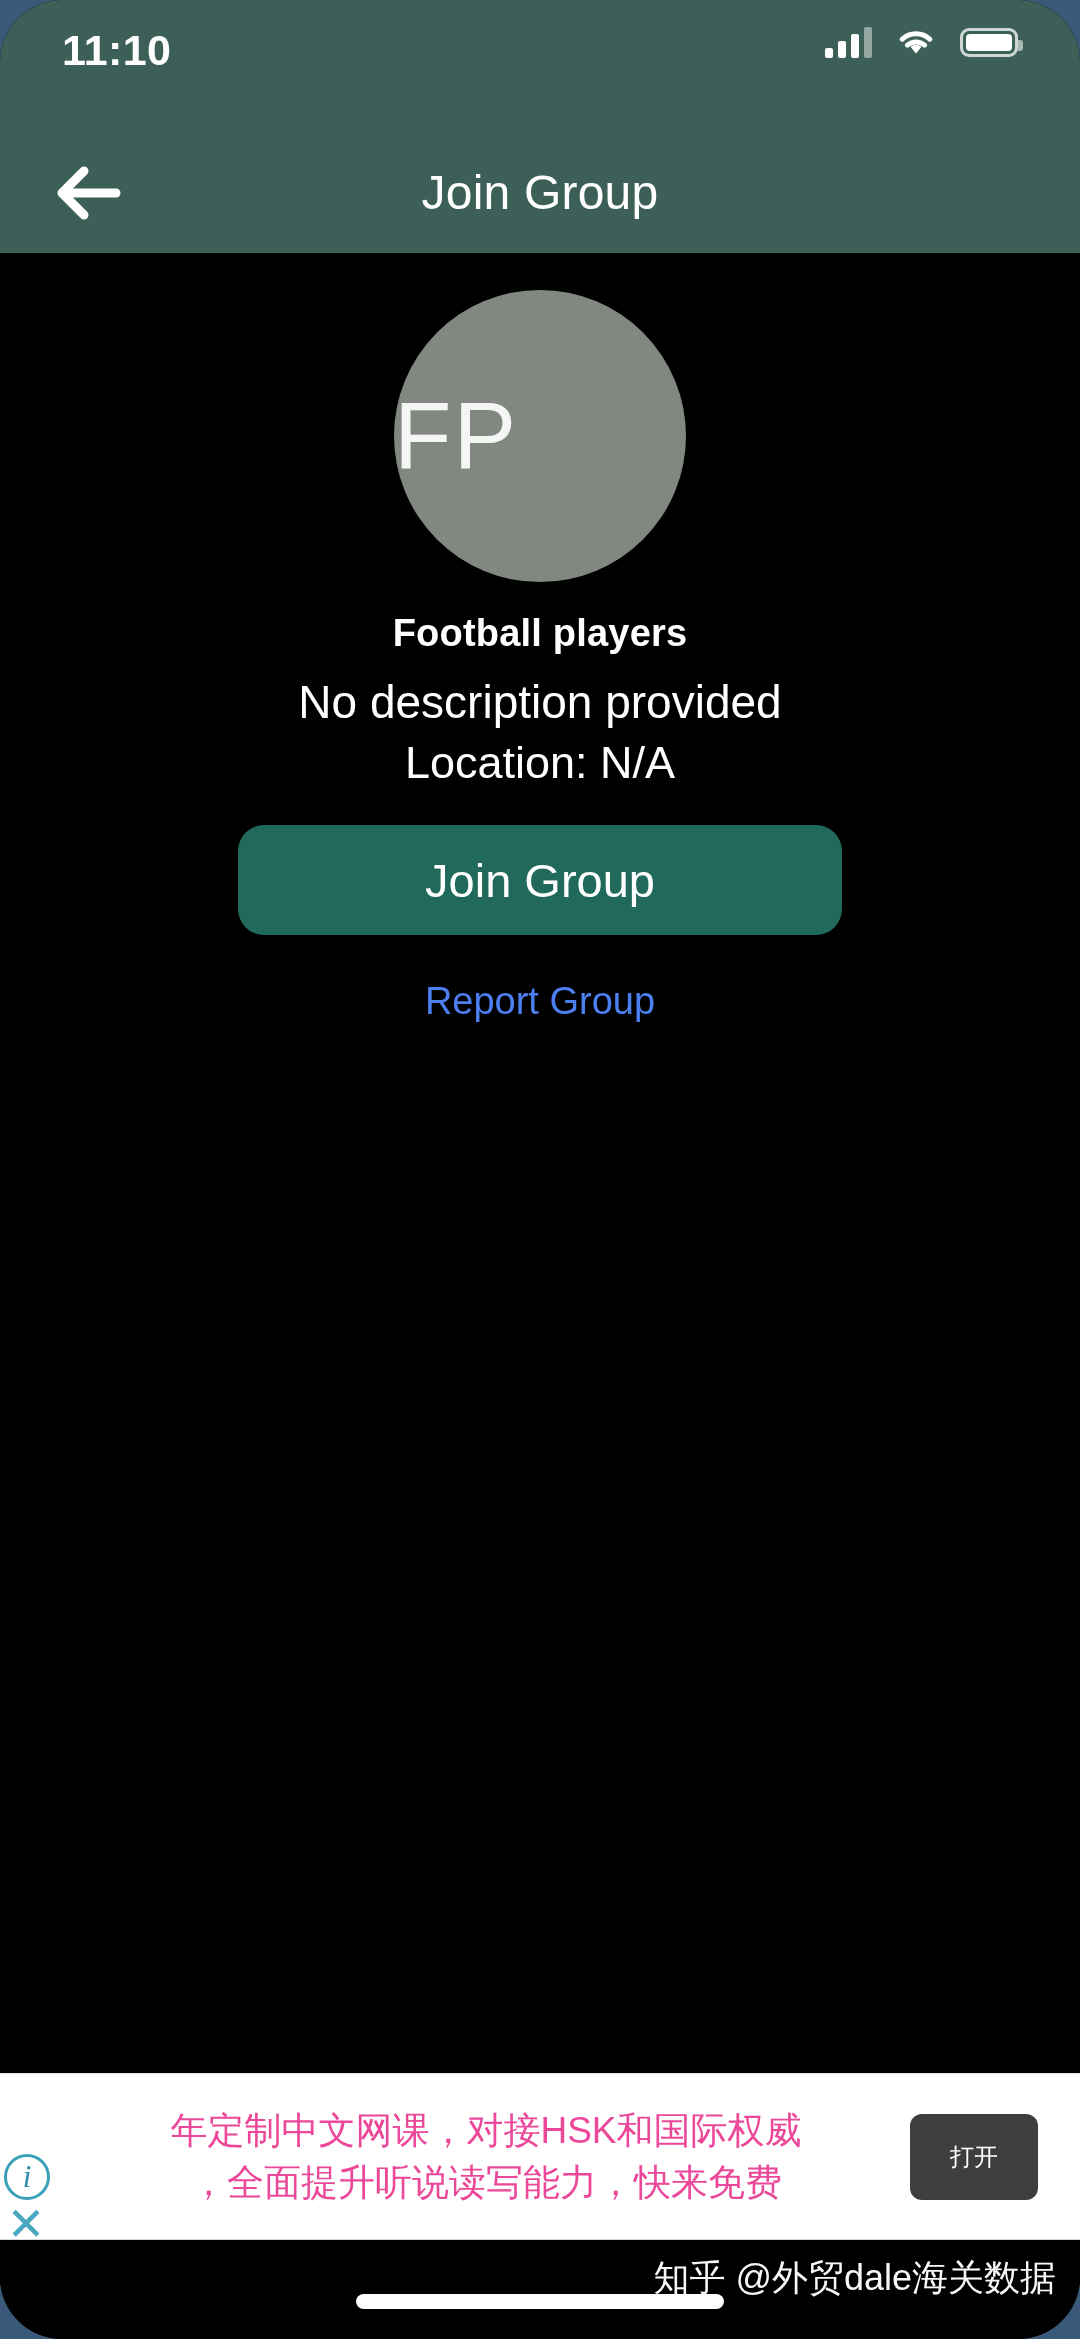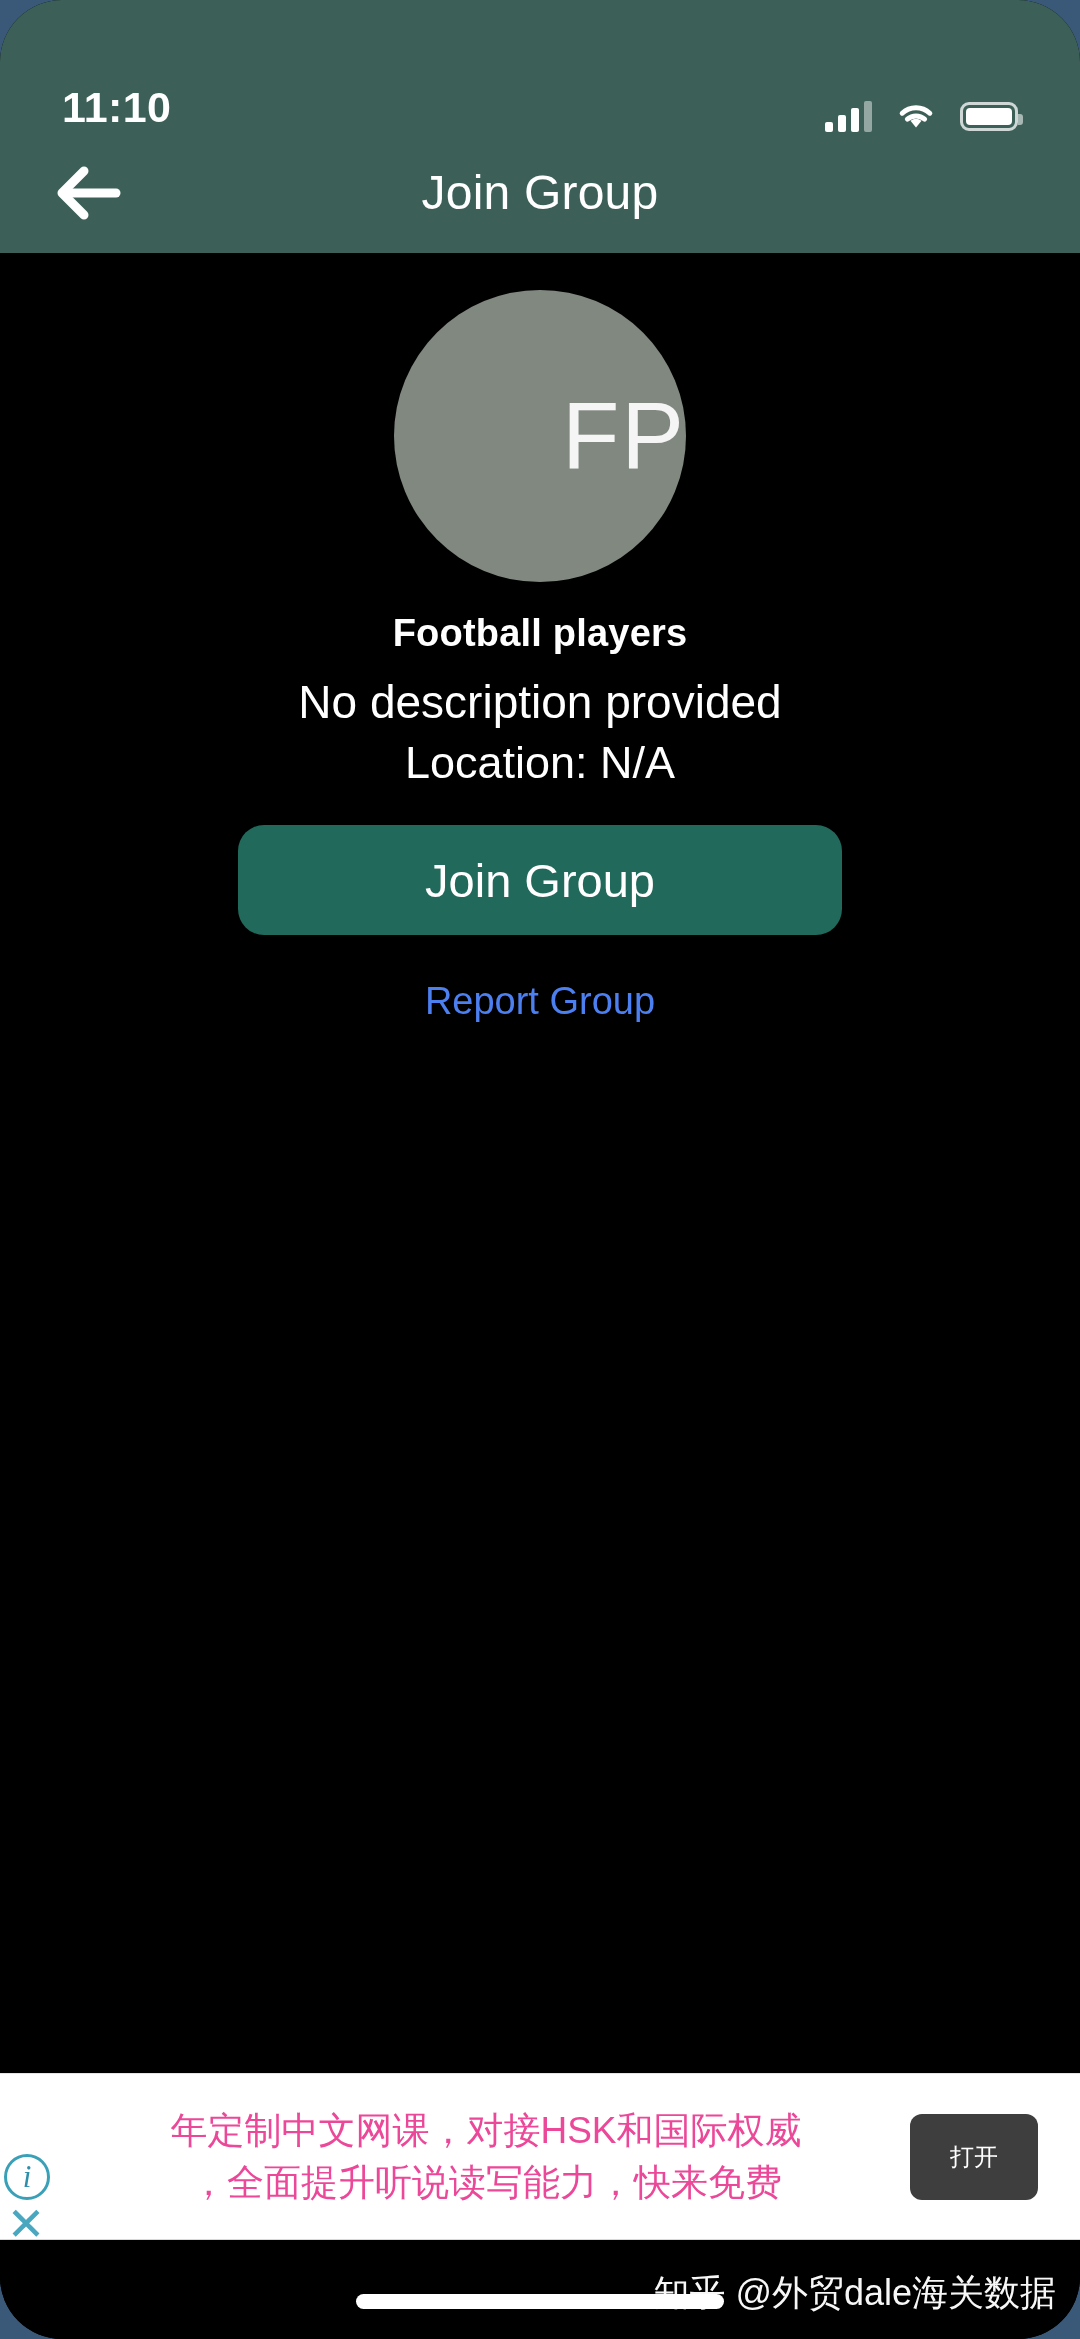--- a/index.html
+++ b/index.html
@@ -22,21 +22,21 @@
     overflow:hidden;
   }
 
   
   .statusbar {
     position:absolute;
     top:0; left:0; right:0;
     height:132px;
     background:#3c6058;
     display:flex;
-    align-items:flex-end;
+    align-items:flex-start;
     justify-content:space-between;
     padding:26px 62px 0 62px;
   }
   .clock {
     color:#ffffff;
     font-size:43px;
     font-weight:600;
     letter-spacing:0.3px;
   }
   .status-icons {
@@ -104,21 +104,21 @@
     display:flex;
     flex-direction:column;
     align-items:center;
     padding-top:37px;
   }
 
   .avatar{
     width:292px; height:292px;
     border-radius:50%;
     background:#808880;
-    display:flex; align-items:center; justify-content:flex-end;
+    display:flex; align-items:center; justify-content:flex-start;
     color:#f5f5f5;
     font-size:94px;
     font-weight:400;
     letter-spacing:2px;
   }
 
   .group-name{
     margin-top:30px;
     color:#ffffff;
     font-size:38px;
@@ -219,21 +219,21 @@
     color:#ffffff;
     font-size:24px;
     font-family:inherit;
     cursor:pointer;
   }
 
   
   .watermark{
     position:absolute;
     right:24px;
-    bottom:21px;
+    bottom:36px;
     color:#ffffff;
     font-size:36px;
     opacity:.97;
     white-space:nowrap;
   }
   .home-indicator{
     position:absolute;
     left:50%;
     transform:translateX(-50%);
     bottom:30px;

